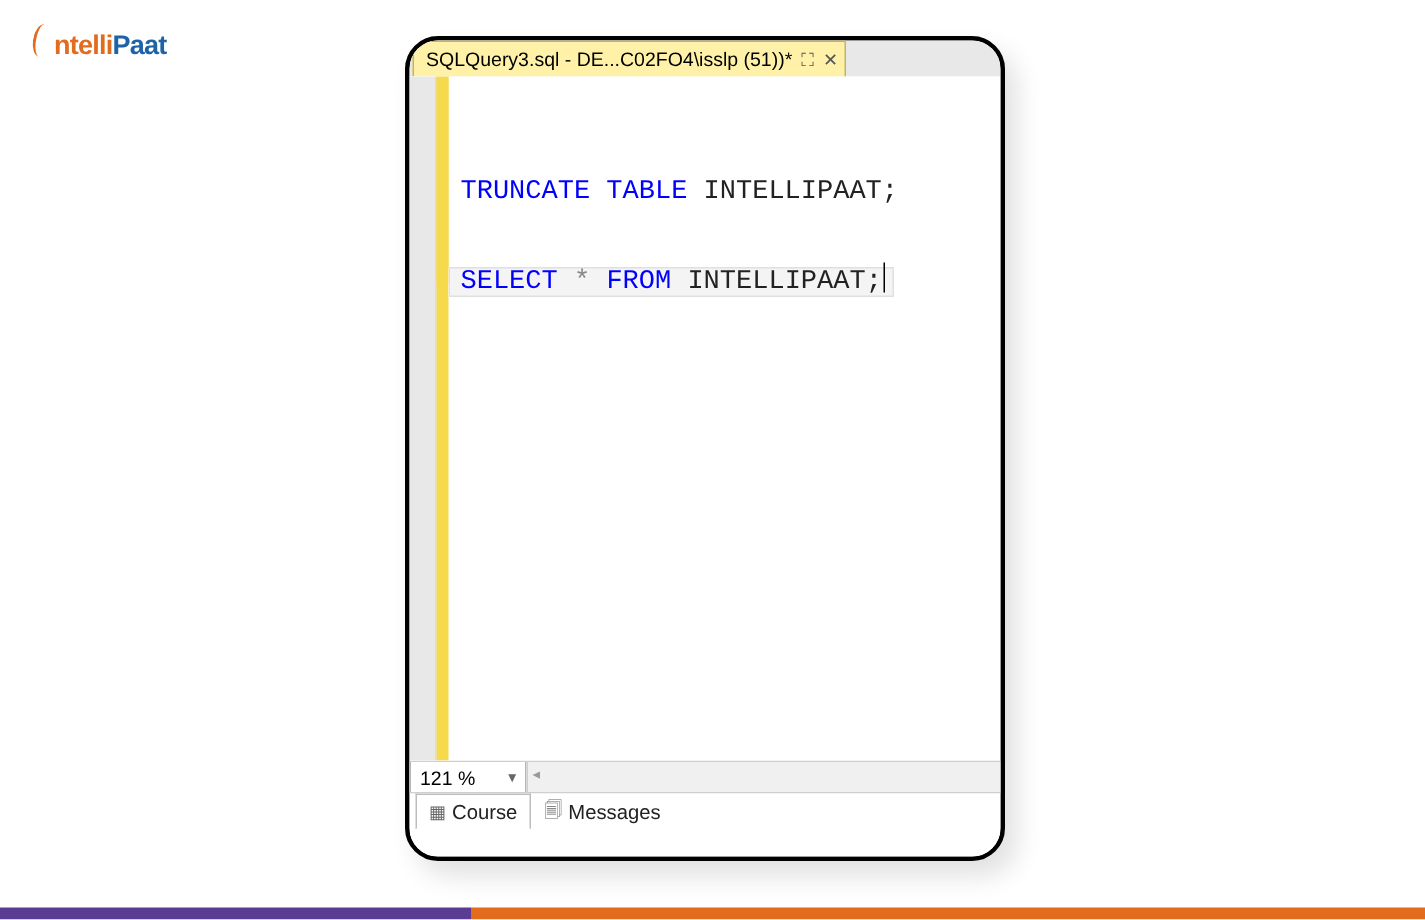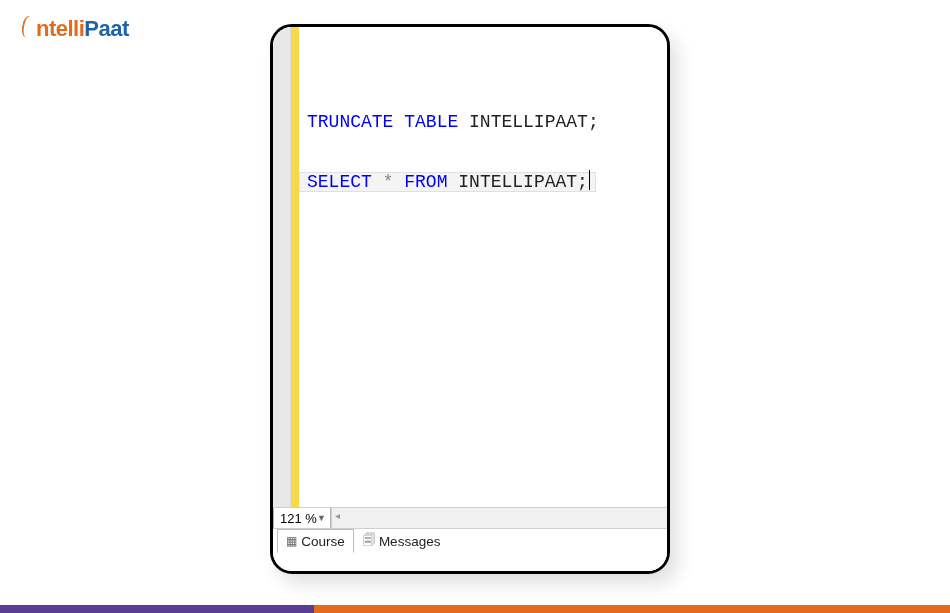--- a/index.html
+++ b/index.html
@@ -8,21 +8,21 @@
     height: 613px;
     background: #ffffff;
     font-family: "Segoe UI", Tahoma, sans-serif;
     position: relative;
     overflow: hidden;
   }
   .logo {
     position: absolute;
     top: 14px;
     left: 20px;
-    font-size: 22px;
+    font-size: 18px;
     font-weight: 700;
     color: #e36b1e;
     letter-spacing: -0.5px;
   }
   .logo .cap { color: #1e63a8; }
   .logo .swoosh {
     display:inline-block;
     width:16px;height:26px;
     vertical-align:-4px;
     position:relative;
@@ -92,21 +92,21 @@
   }
   .yellowbar::after{
     content:"";
     position:absolute;
     left:0;top:0;width:100%;
     background:#f7d94c;
     height:138px;
   }
   .code {
     flex: 1;
-    padding: 22px 6px 6px 8px;
+    padding: 4px 6px 6px 8px;
     font-family: Consolas, "Courier New", monospace;
     font-size: 18px;
     line-height: 1.65;
     white-space: pre;
     color: #222;
     position: relative;
   }
   .kw { color: #0000ff; }
   .op { color: #888; }
   .ident { color: #222; }
@@ -123,21 +123,21 @@
   .zoombar {
     height: 22px;
     border-top: 1px solid #cfcfcf;
     border-bottom: 1px solid #cfcfcf;
     display: flex;
     align-items: center;
     background: #fff;
     font-size: 13px;
   }
   .zoom-select {
-    width: 58px;
+    width: 78px;
     height: 100%;
     border: 1px solid #b5b5b5;
     border-top: none;
     border-bottom: none;
     display: flex;
     align-items: center;
     justify-content: space-between;
     padding: 0 4px 0 6px;
     background: #fff;
   }
@@ -205,20 +205,29 @@
 </style>
 </head>
 <body>
 
 <div class="logo">
   <span class="swoosh"></span><span>ntelli</span><span class="cap">Paat</span>
 </div>
 
 <div class="window">
 
+  <div class="tabbar">
+    <div class="tab">
+      <span class="tab-title">SQLQuery3.sql - DE...C02FO4\isslp (51))*</span>
+      <span class="tab-icons">
+        <span>⛶</span>
+        <span>✕</span>
+      </span>
+    </div>
+  </div>
 
   <div class="editor-wrap">
     <div class="gutter"></div>
     <div class="yellowbar"></div>
     <div class="code">
 <span> </span>
 <span class="kw">TRUNCATE</span> <span class="kw">TABLE</span> <span class="ident">INTELLIPAAT</span><span class="semi">;</span>
 <span> </span>
 <span class="current-line"><span class="kw">SELECT</span> <span class="op">*</span> <span class="kw">FROM</span> <span class="ident">INTELLIPAAT</span><span class="semi">;</span><span class="cursor"></span></span>
     </div>

